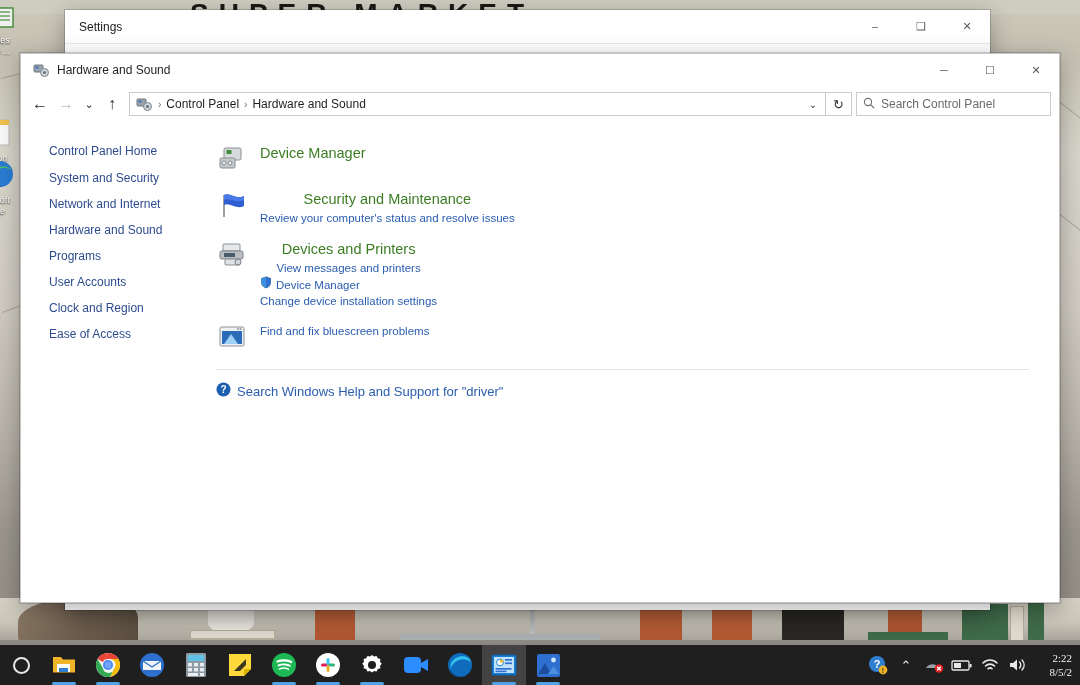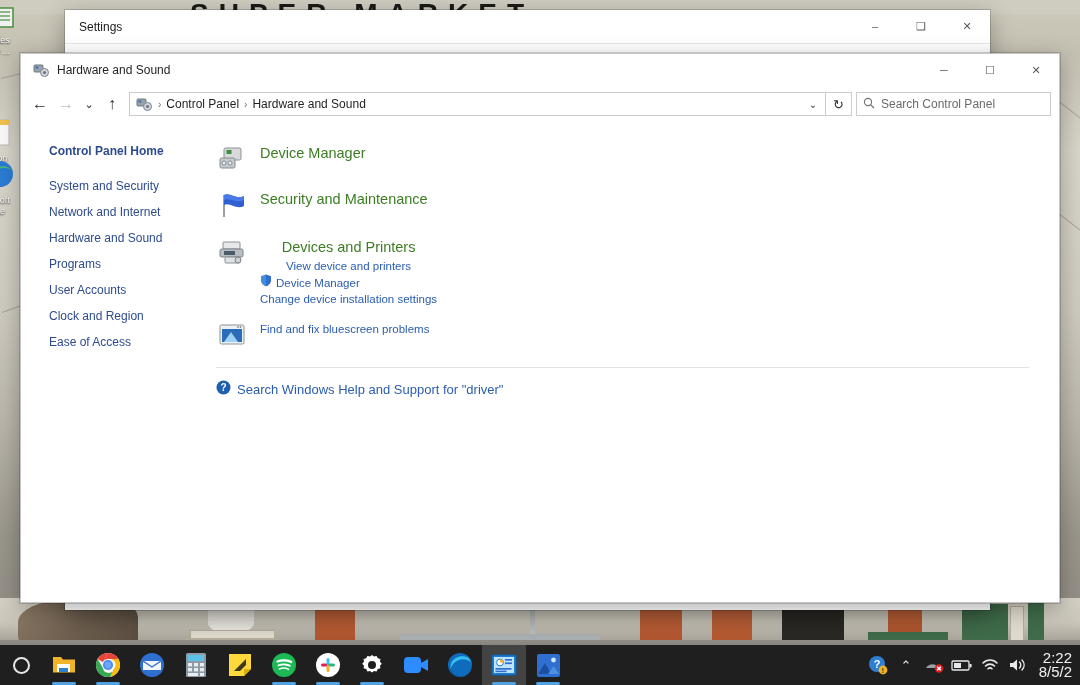--- a/index.html
+++ b/index.html
@@ -281,21 +281,21 @@
     padding: 22px 0 0 28px;
   }
   .side-link {
     display: block;
     font-size: 12px;
     color: #2d4b8e;
     line-height: 15px;
     margin-bottom: 11px;
     max-width: 150px;
   }
-  #side-home { margin-bottom: 20px; font-weight: bold; }
+  #side-home { margin-bottom: 12px; }
 
   #cp-main {
     flex: 1;
     padding: 22px 30px 0 0;
     position: relative;
     text-align: center;
   }
   .cat-block {
     display: flex;
     margin-bottom: 14px;
@@ -380,25 +380,26 @@
     padding-right: 2px;
   }
   .tray-item {
     width: 28px; height: 40px;
     display: flex; align-items: center; justify-content: center;
     color: #e9e9e9;
     font-size: 13px;
   }
   #tb-clock {
     color: #f1f1f1;
-    font-size: 15px;
+    font-size: 11px;
     line-height: 14px;
     text-align: right;
     padding: 0 6px 0 4px;
     width: 46px;
+    font-family: Liberation Serif, serif;
   }
 
   .noselect { user-select: none; }
 </style>
 </head>
 <body class="noselect">
 
 <div id="desktop">
 
   <div id="wall-sign">
@@ -568,36 +569,37 @@
         <div class="cat-block">
           <div class="cat-icon">
             <svg width="30" height="28" viewBox="0 0 30 28">
               <line x1="6" y1="3" x2="6" y2="25" stroke="#9aa0a6" stroke-width="2"></line>
               <path d="M6 3 C12 0, 18 8, 26 4 L26 14 C18 18, 12 10, 6 13 Z" fill="#2f5fd0"></path>
               <path d="M6 3 C12 0, 18 8, 26 4 L26 8 C18 12, 12 5, 6 8 Z" fill="#4a7ae8"></path>
             </svg>
           </div>
           <div class="cat-text">
             <div class="cat-title">Security and Maintenance</div>
+            <span class="cat-link">Review your computer's status and resolve issues</span>
           </div>
         </div>
 
         <div class="cat-block">
           <div class="cat-icon">
             <svg width="30" height="28" viewBox="0 0 30 28">
               <rect x="5" y="2" width="17" height="7" rx="1" fill="#e6e8ea" stroke="#8b9096"></rect>
               <rect x="2" y="9" width="23" height="8" rx="1.5" fill="#b9bec3" stroke="#7c8288"></rect>
               <rect x="6" y="11" width="11" height="4" fill="#4a5b6b"></rect>
               <rect x="7" y="17" width="15" height="6" rx="1" fill="#dfe2e4" stroke="#8b9096"></rect>
               <circle cx="20" cy="20" r="3" fill="#cfd4d8" stroke="#7c8288"></circle>
             </svg>
           </div>
           <div class="cat-text">
             <div class="cat-title">Devices and Printers</div>
-            <span class="cat-link">View device and printers</span>
+            <span class="cat-link">View messages and printers</span>
             <span class="cat-link shielded">
               <span>
                 <svg width="12" height="13" viewBox="0 0 12 13">
                     <path d="M6 0.5 L11 2.2 V6 C11 9.2 8.6 11.5 6 12.3 C3.4 11.5 1 9.2 1 6 V2.2 Z" fill="#f0b429"></path>
                     <path d="M6 0.5 L11 2.2 V6 C11 9.2 8.6 11.5 6 12.3 Z" fill="#2f6fd0"></path>
                     <path d="M1 2.2 L6 0.5 V12.3 C3.4 11.5 1 9.2 1 6 Z" fill="#3f8fe0"></path>
                   </svg>
               </span>
               <span>Device Manager</span>
             </span>

